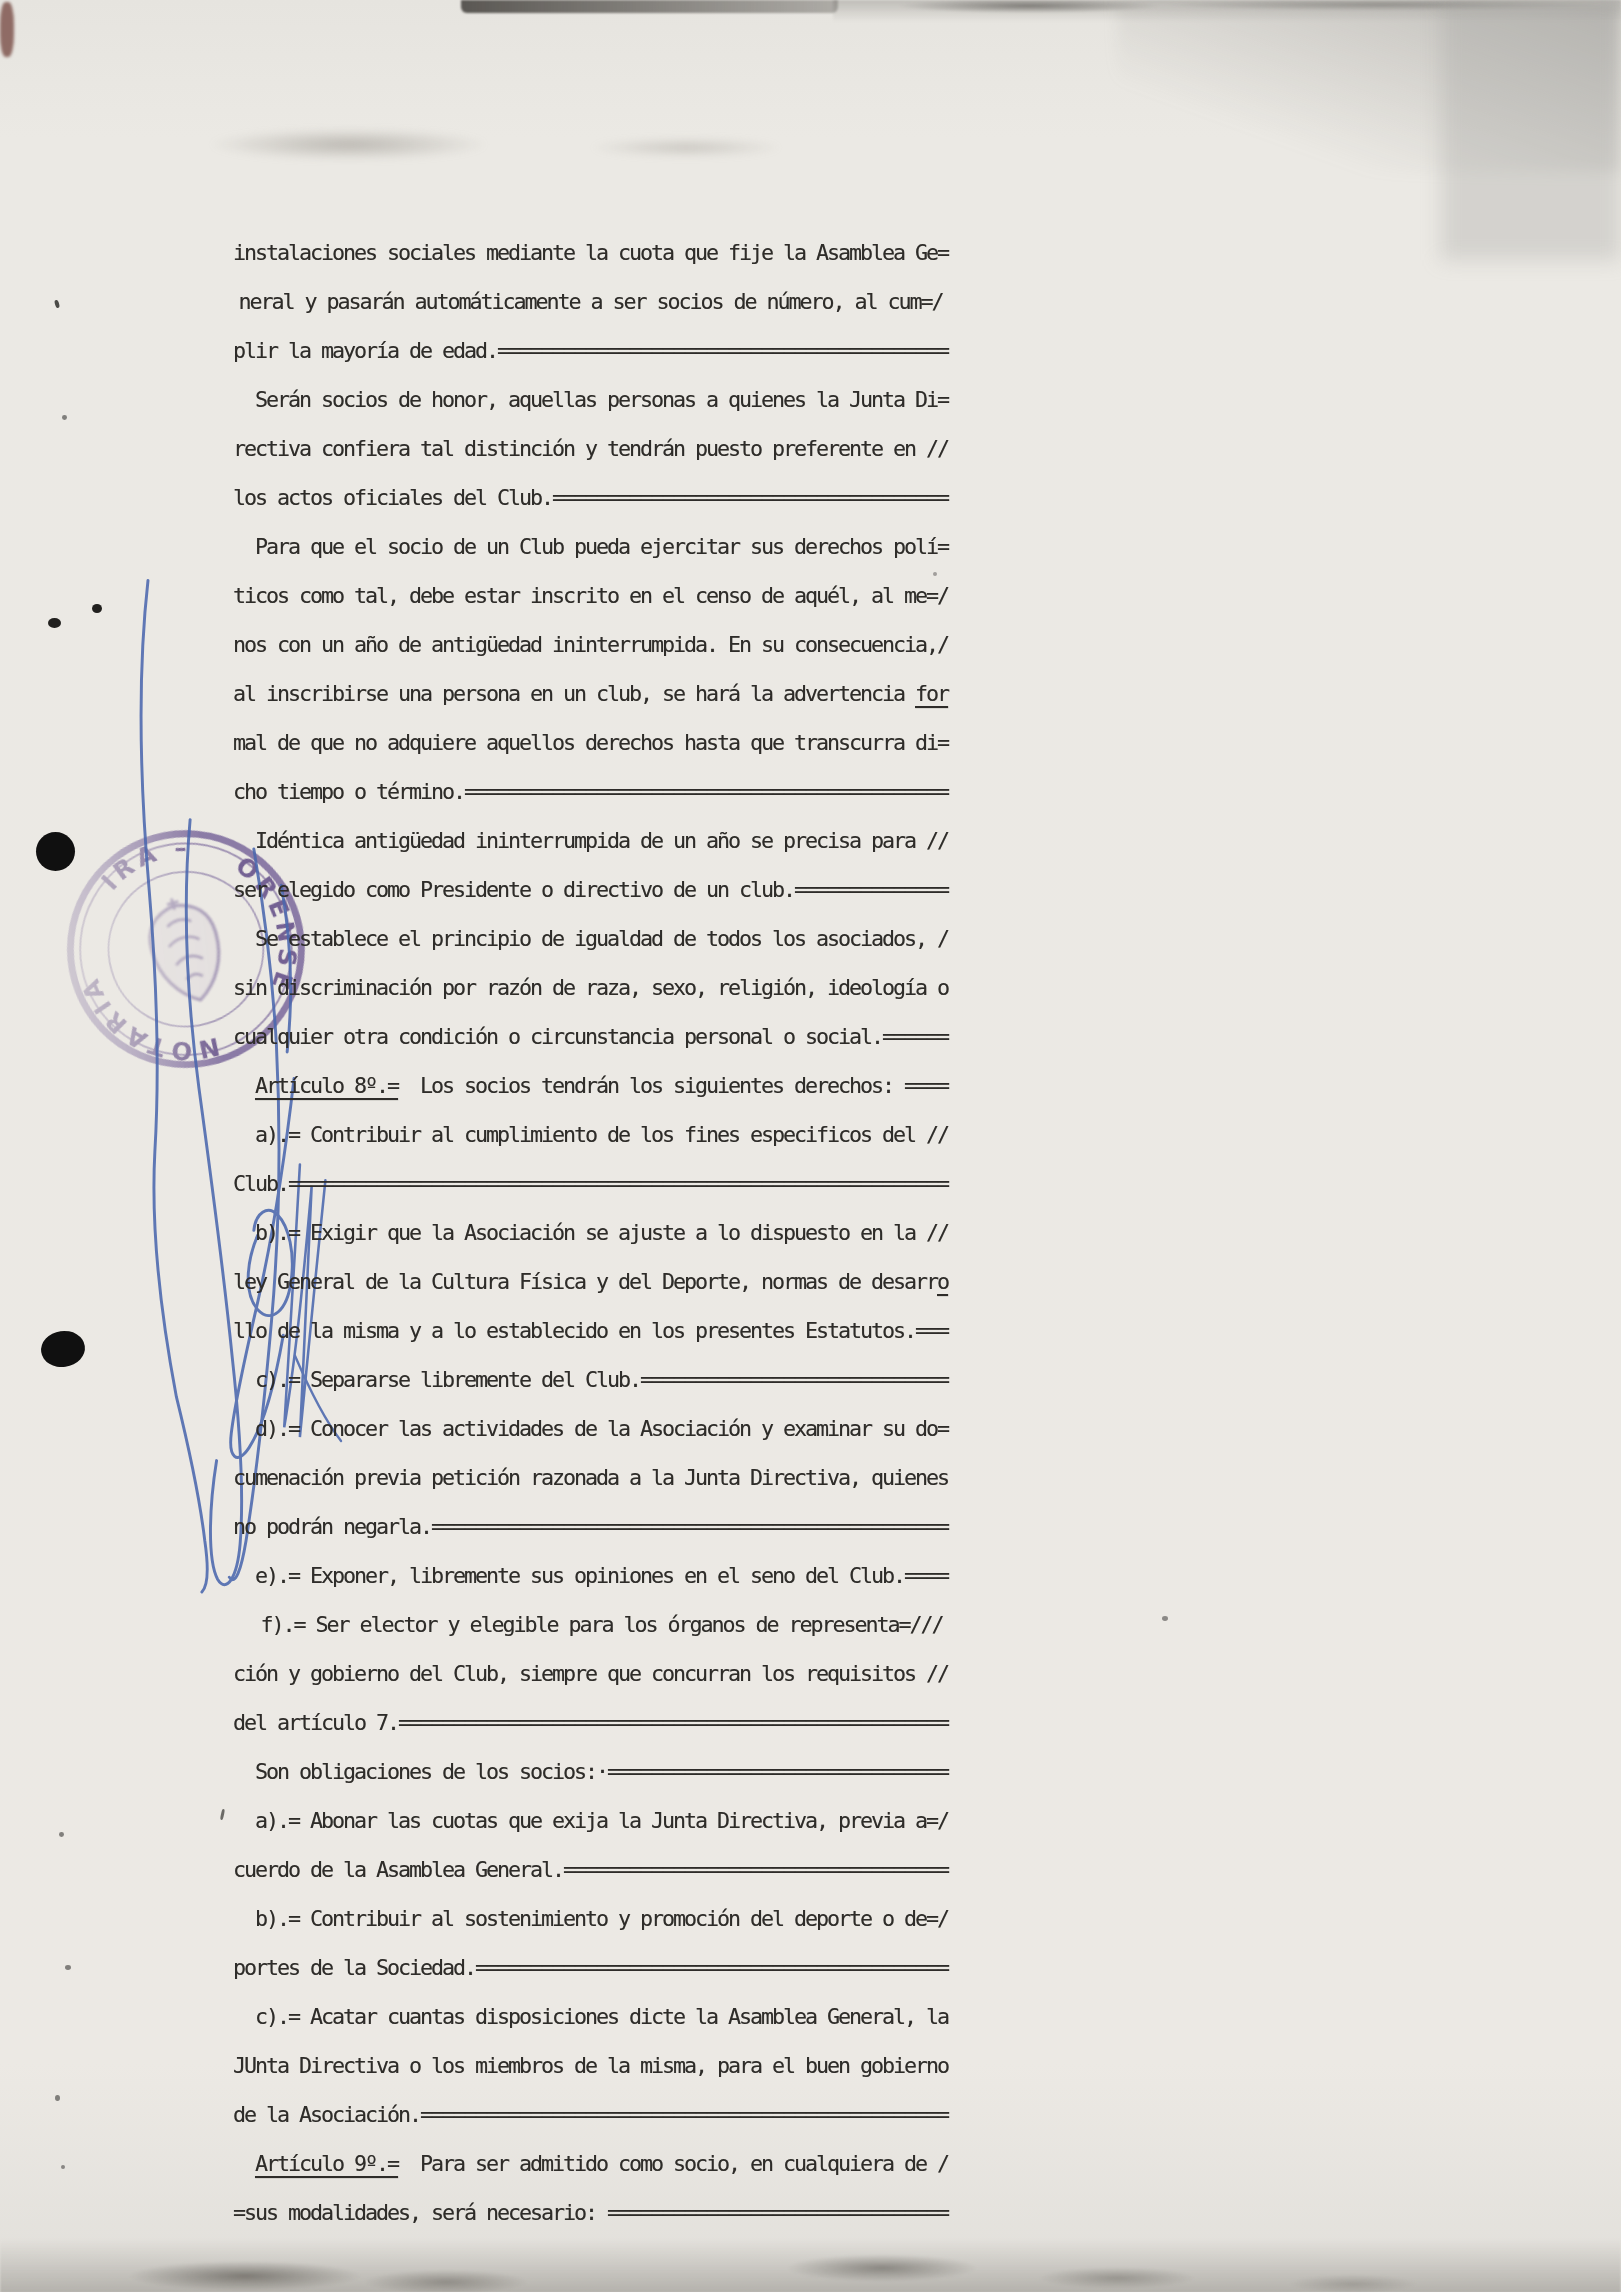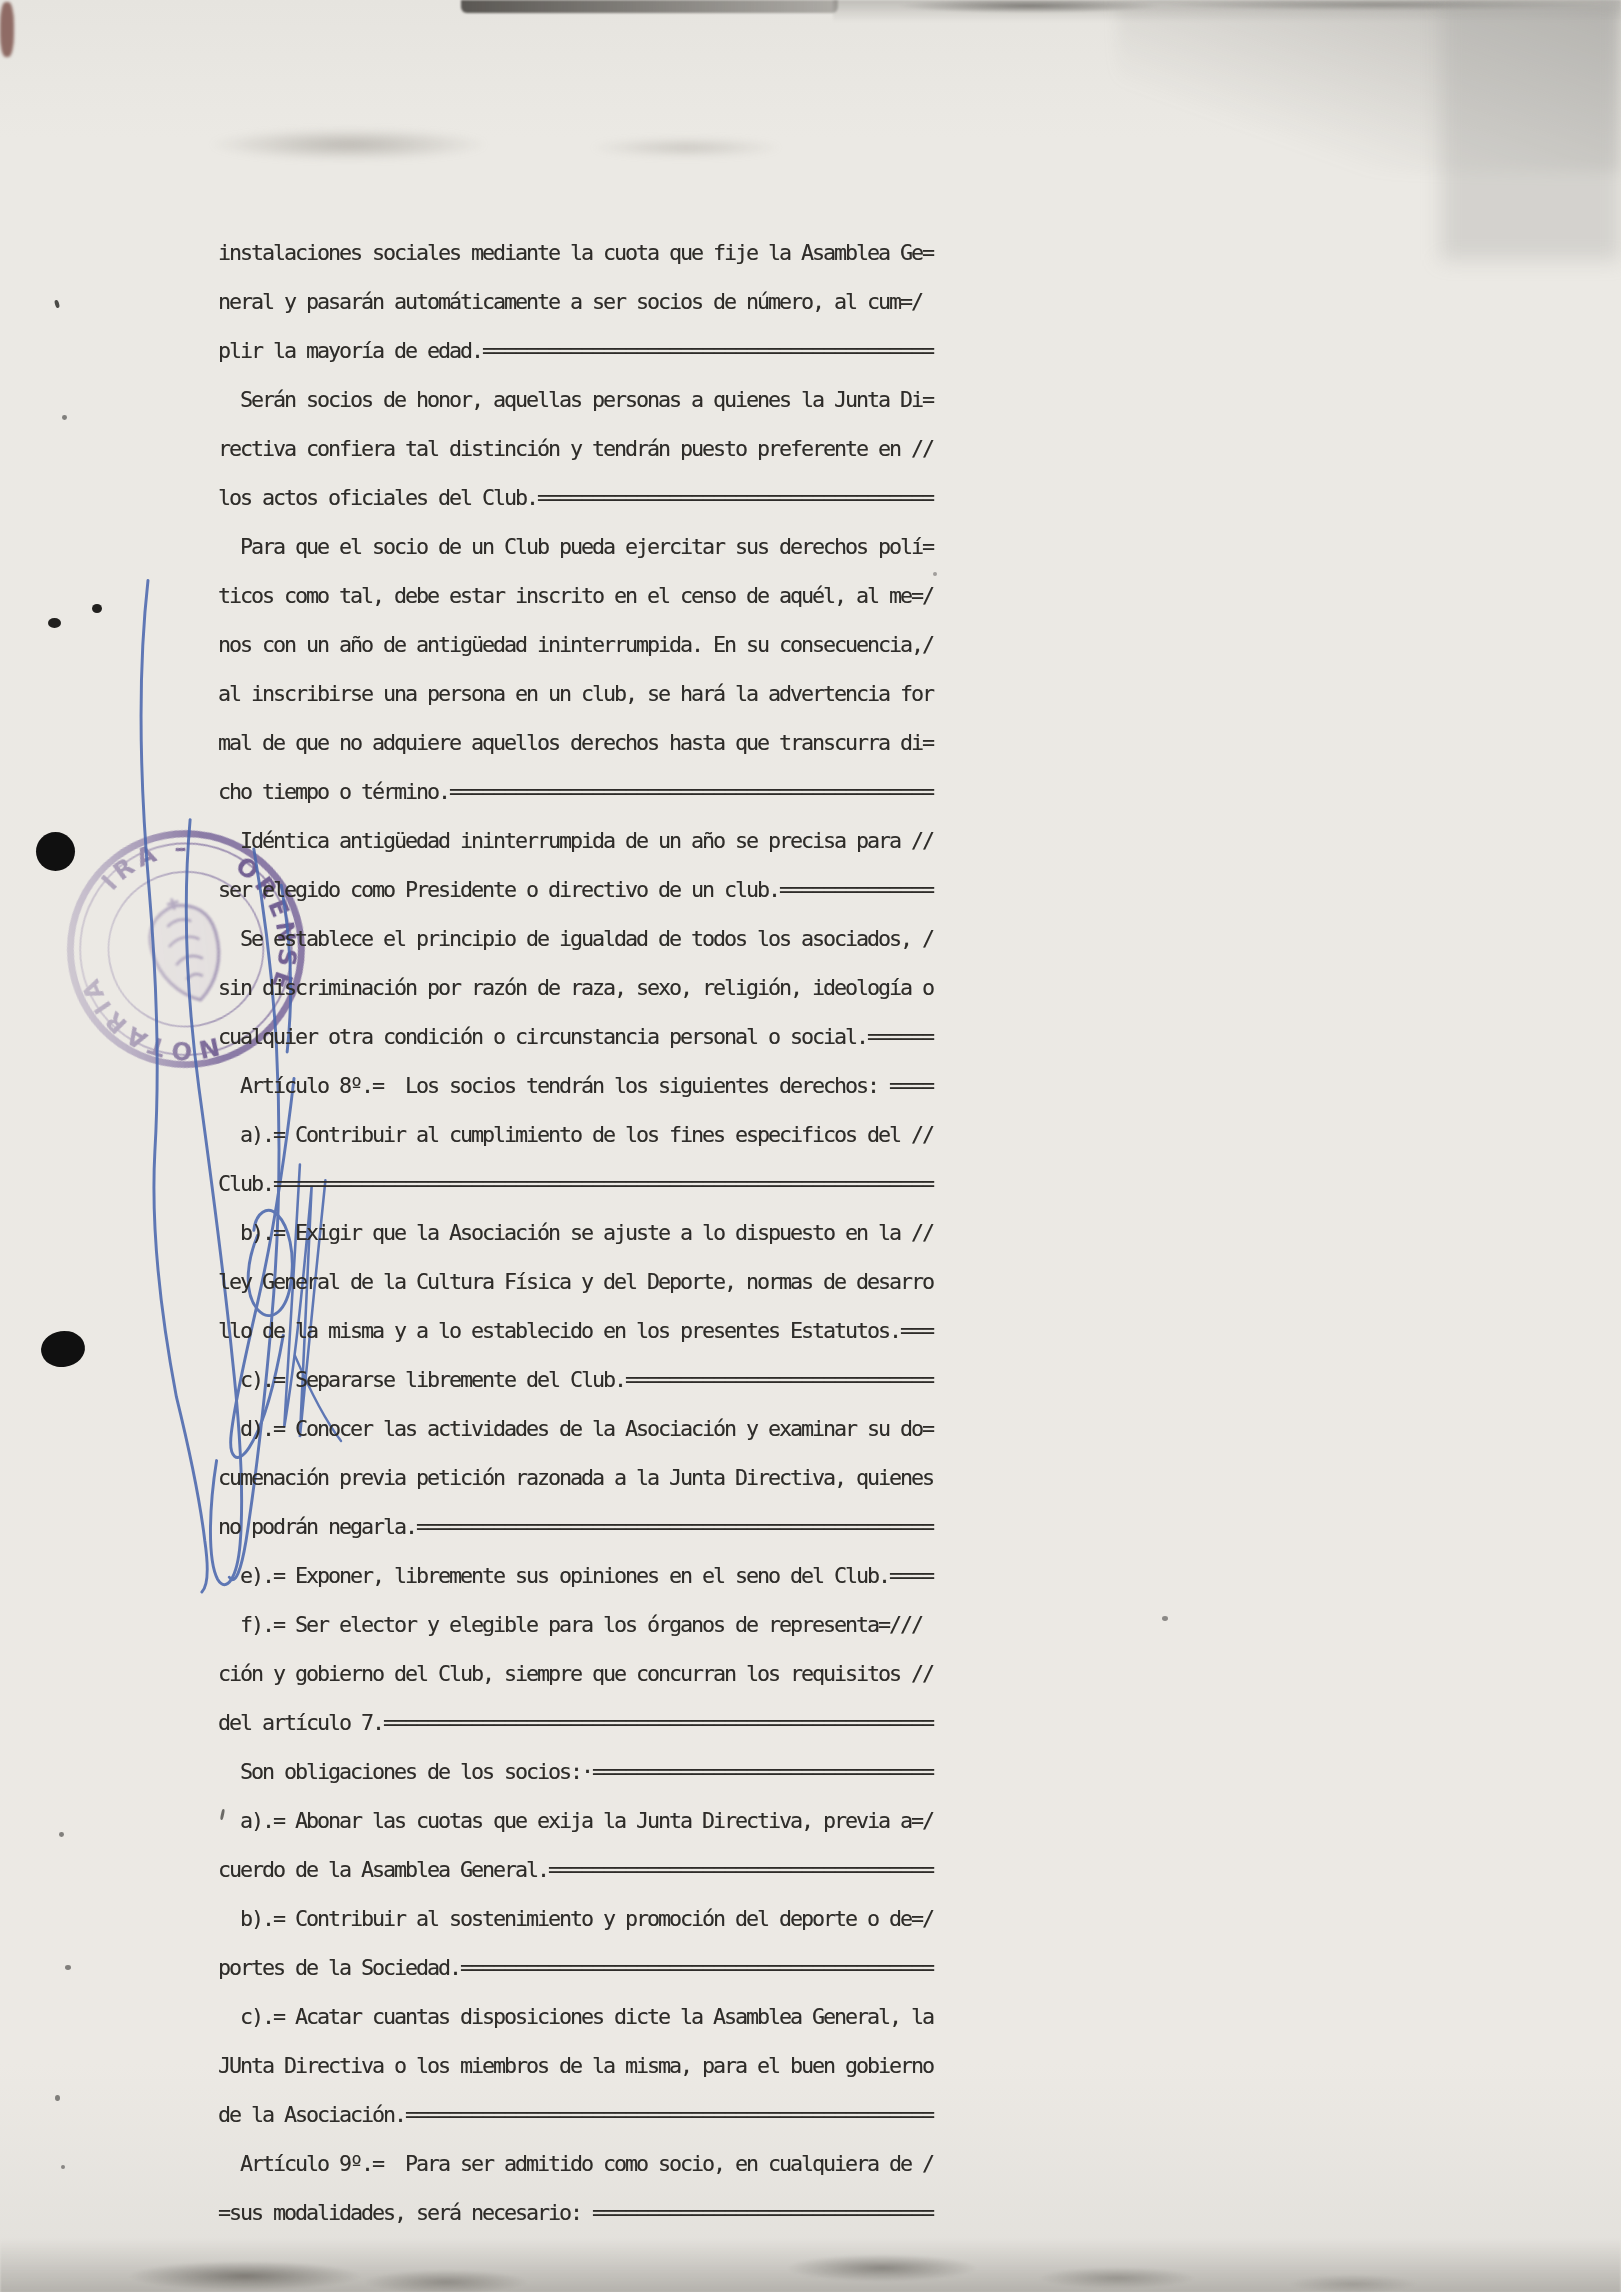--- a/index.html
+++ b/index.html
@@ -13,22 +13,23 @@
     background:
       linear-gradient(180deg,#e6e4df 0%,#ebe9e4 6%,#ece9e4 90%,#e1dfda 100%);
   }
   
   .doc{
     position:absolute;left:218px;top:228px;width:745px;
     font-size:21.6px;line-height:49px;letter-spacing:-2px;
     color:#2e2c29;white-space:pre;
     text-shadow:0.3px 0.3px 0 rgba(35,33,30,.38);
   }
-  .doc .line{height:49px;}
+  .doc .line{height:49px;text-align:center;}
   .doc .u{
+    text-decoration:underline;
     text-decoration-thickness:2.4px;
     text-underline-offset:4.9px;
   }
   
   .stamp{
     position:absolute;left:47px;top:810px;width:279px;height:279px;
     transform:rotate(-16deg);
     opacity:.85;filter:blur(0.4px);
     -webkit-mask-image:linear-gradient(100deg,rgba(0,0,0,.14) 0%,rgba(0,0,0,.45) 28%,rgba(0,0,0,.95) 58%);
     mask-image:linear-gradient(100deg,rgba(0,0,0,.14) 0%,rgba(0,0,0,.45) 28%,rgba(0,0,0,.95) 58%);

